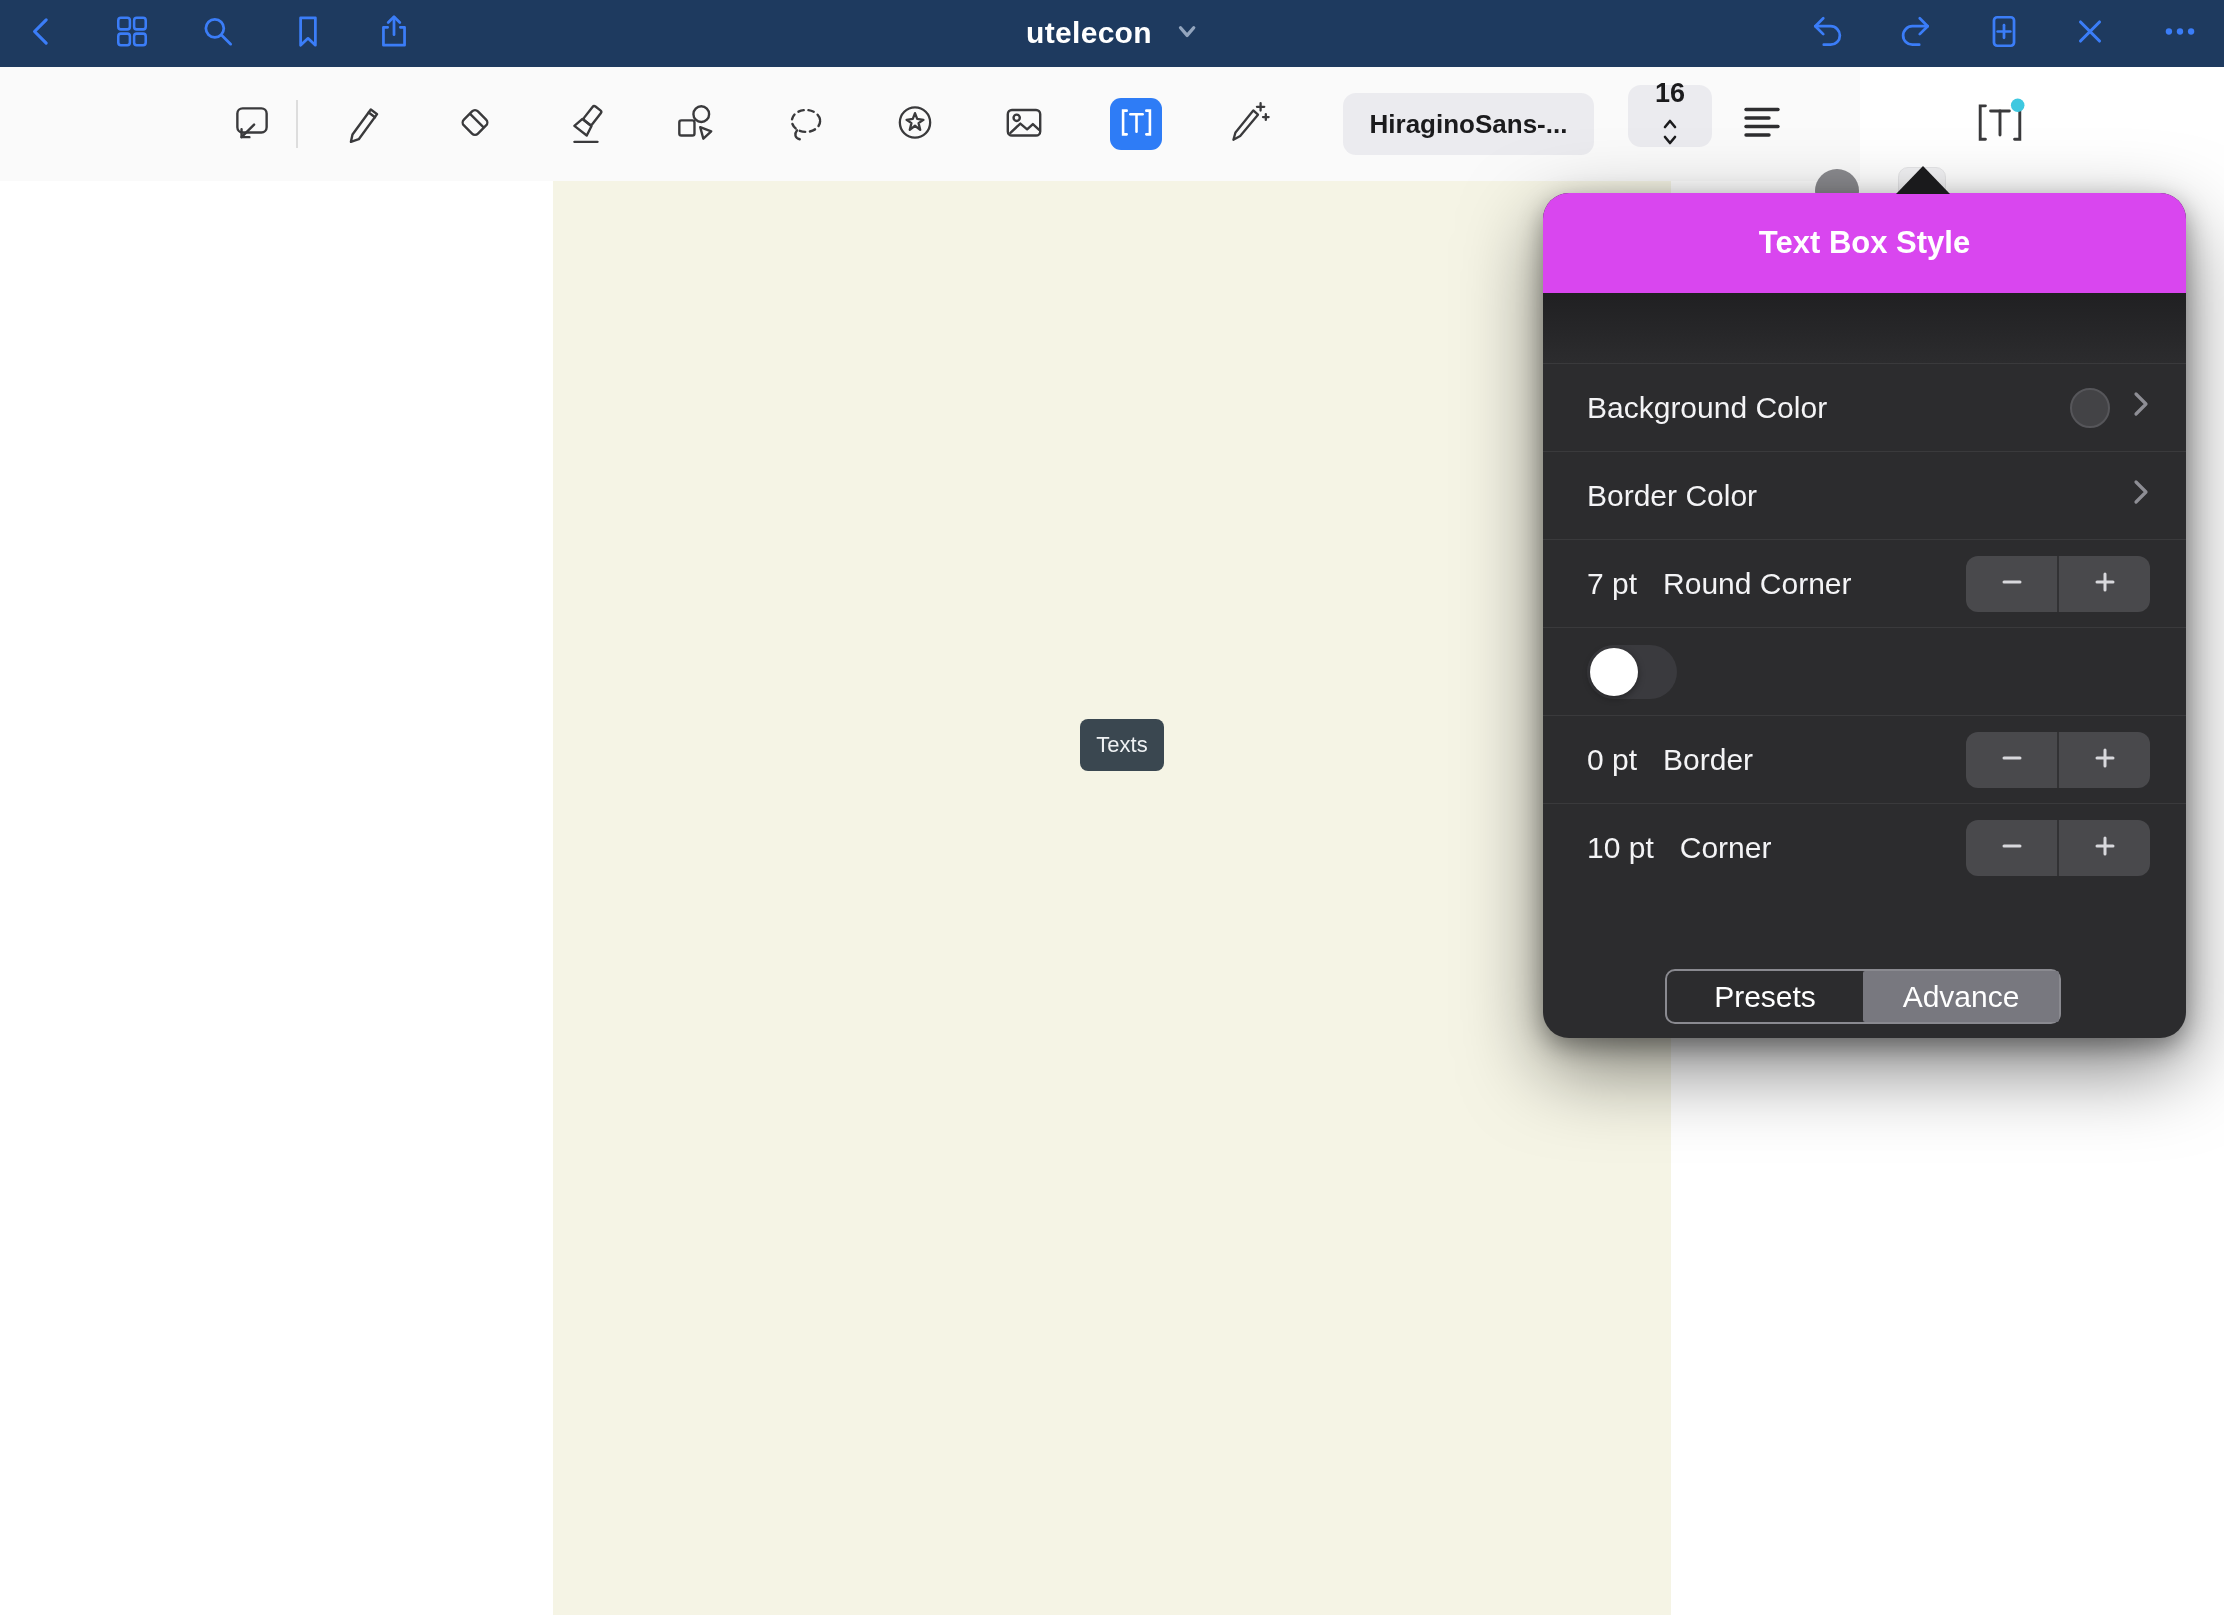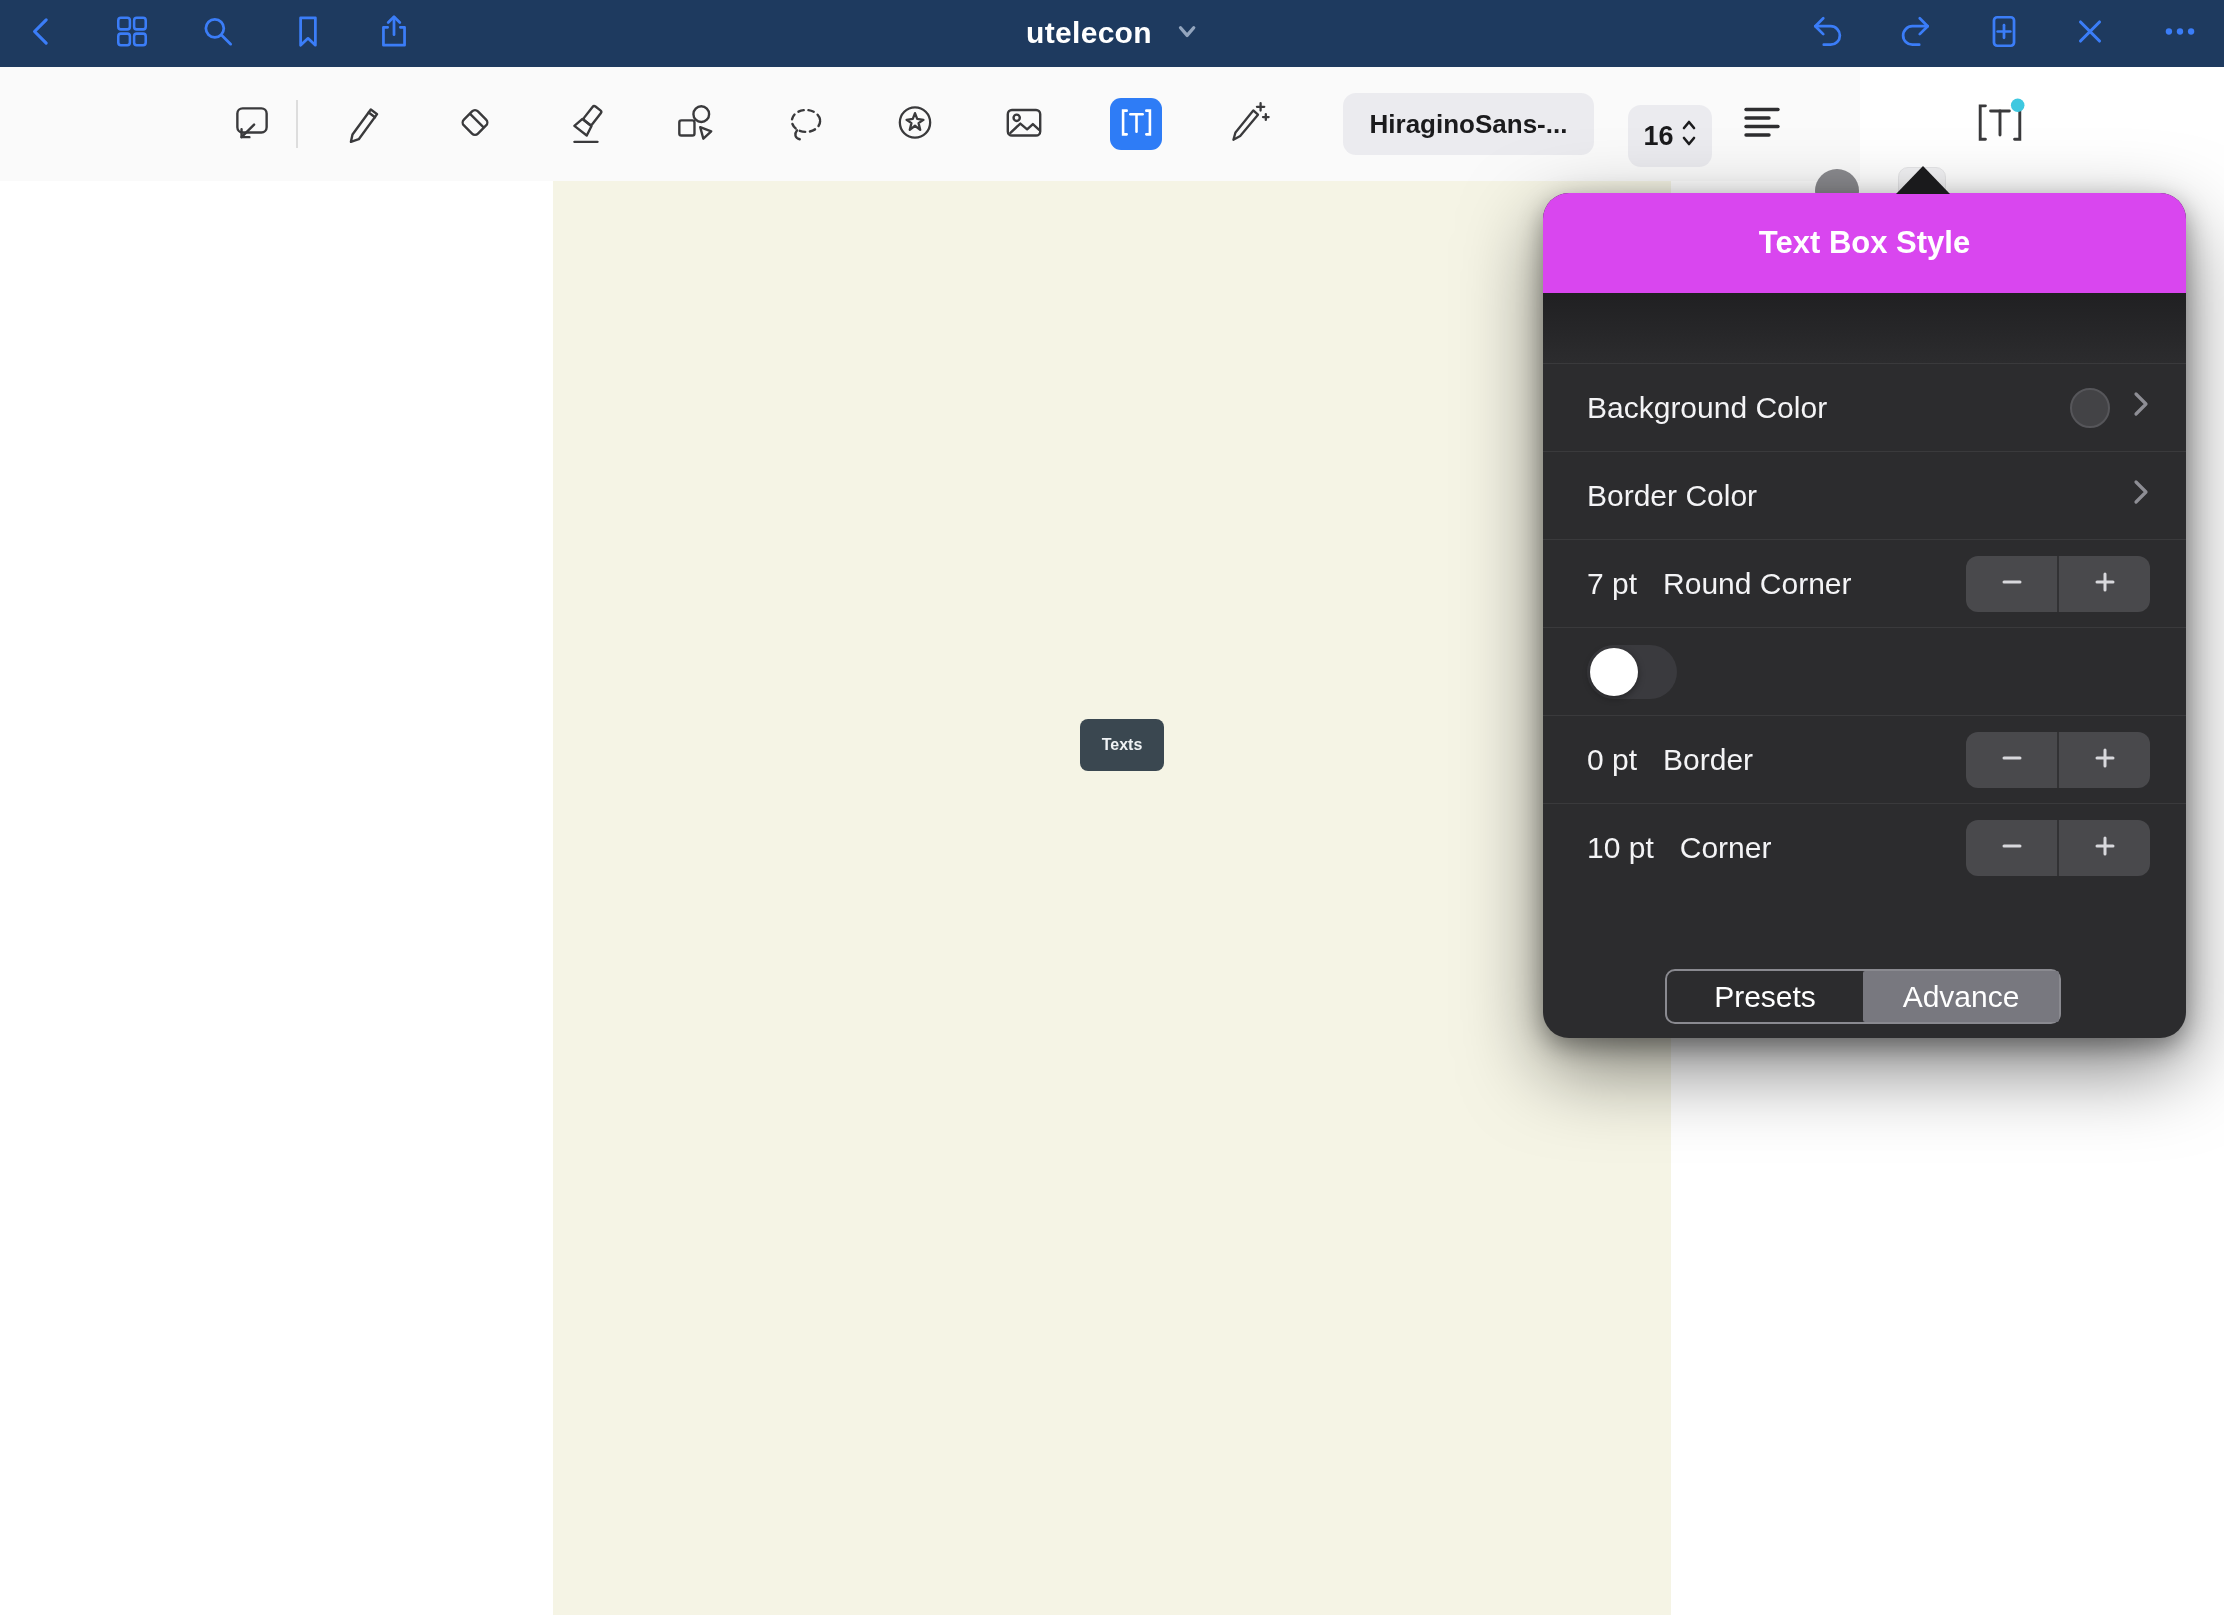--- a/index.html
+++ b/index.html
@@ -43,45 +43,45 @@
     position: absolute; left: 296px; top: 33px; width: 2px; height: 48px;
     background: #dddddd;
   }
   .font-btn {
     position: absolute; left: 1343px; top: 26px; width: 251px; height: 62px;
     background: #ebebef; border-radius: 13px;
     display: flex; align-items: center; justify-content: center;
     font-size: 26px; font-weight: bold; color: #1b1b1d;
   }
   .size-btn {
-    position: absolute; left: 1628px; top: 38px; width: 84px; height: 62px;
+    position: absolute; left: 1628px; top: 18px; width: 84px; height: 62px;
     background: #ebebef; border-radius: 13px;
     display: flex; align-items: center; justify-content: center; gap: 7px;
-    font-size: 27px; font-weight: bold; color: #1b1b1d;
+    font-size: 27px; font-weight: bold; color: #1b1b1d; flex-direction: column;
   }
   .color-swatch {
     position: absolute; left: 1837px; top: 124px; transform: translate(-50%, -50%);
     width: 44px; height: 44px; border-radius: 50%; background: #8A8A8E;
   }
   .bg-swatch {
     position: absolute; left: 1922px; top: 124px; transform: translate(-50%, -50%);
     width: 48px; height: 48px; border-radius: 10px; background: #F2F2F4;
     border: 1px solid #E7E7E9;
   }
 
   
   .page {
     position: absolute; left: 553px; top: 181px; width: 1118px; height: 1434px;
     background: #F5F4E5; z-index: 1;
   }
   .text-object {
     position: absolute; left: 1080px; top: 719px; width: 84px; height: 52px;
     background: #3A4750; border-radius: 8px;
     display: flex; align-items: center; justify-content: center;
-    color: #EEF1F3; font-size: 16px; z-index: 2; font-weight: bold;
+    color: #EEF1F3; font-size: 22px; z-index: 2;
   }
 
   
   .popover-arrow {
     position: absolute; left: 1896px; top: 166px; width: 0; height: 0;
     border-left: 27px solid transparent; border-right: 27px solid transparent;
     border-bottom: 28px solid #1A1A1C; z-index: 51;
   }
   .popover {
     position: absolute; left: 1543px; top: 193px; width: 643px; height: 845px;

